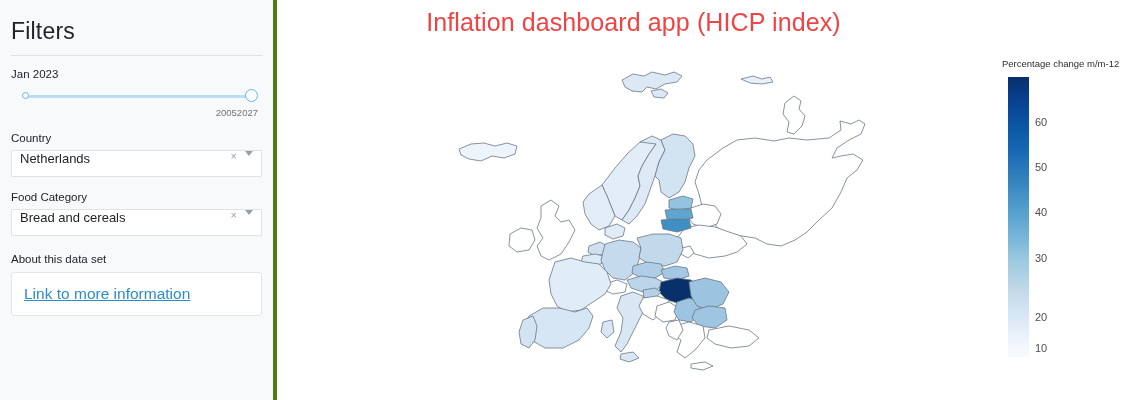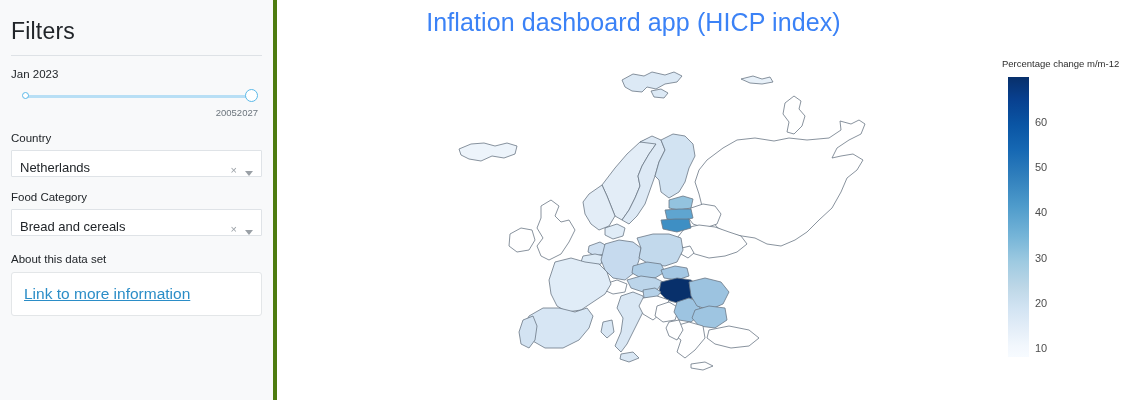--- a/index.html
+++ b/index.html
@@ -107,21 +107,21 @@
     line-height: 14px;
     margin-bottom: 5px;
   }
   .select-box {
     position: relative;
     height: 27px;
     background: #ffffff;
     border: 1px solid #dfe3e7;
     border-radius: 1px;
     display: flex;
-    align-items: flex-end;
+    align-items: flex-start;
     padding: 0 8px;
     box-sizing: border-box;
     cursor: pointer;
   }
   .select-value {
     font-size: 13px;
     color: #212529;
     flex: 1;
     white-space: nowrap;
     overflow: hidden;
@@ -174,21 +174,21 @@
     height: 400px;
     background: #ffffff;
   }
   .page-title {
     position: absolute;
     left: 0; right: 0;
     top: 8px;
     text-align: center;
     font-size: 25px;
     font-weight: 400;
-    color: #3b82f6;
+    color: #ef4444;
     letter-spacing: .1px;
     padding-right: 150px;
   }
   .map-wrap {
     position: absolute;
     left: 160px;
     top: 58px;
     width: 450px;
     height: 330px;
   }
@@ -388,19 +388,19 @@
     </div>
 
     <div class="legend">
       <div class="legend-title">Percentage change m/m-12</div>
       <div class="cbar-area">
         <div class="cbar"></div>
         <div class="cbar-tick" style="top:45px">60</div>
         <div class="cbar-tick" style="top:90px">50</div>
         <div class="cbar-tick" style="top:135px">40</div>
         <div class="cbar-tick" style="top:181px">30</div>
-        <div class="cbar-tick" style="top:226px">20</div>
+        <div class="cbar-tick" style="top:240px">20</div>
         <div class="cbar-tick" style="top:271px">10</div>
       </div>
     </div>
 
   </section>
 </div>
 
 </body></html>

